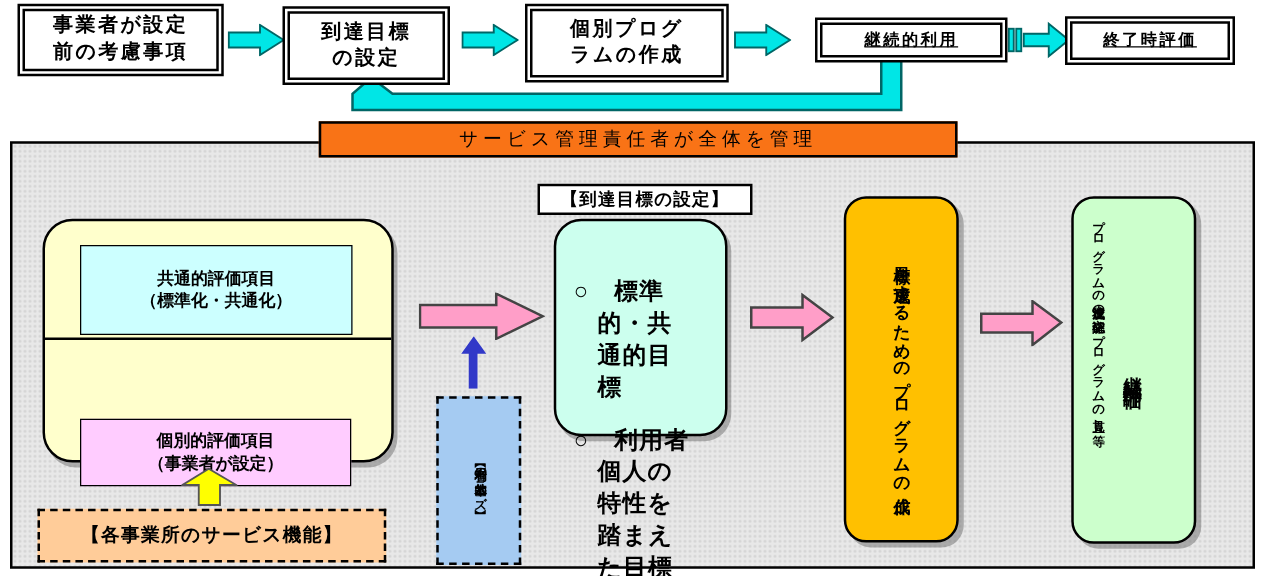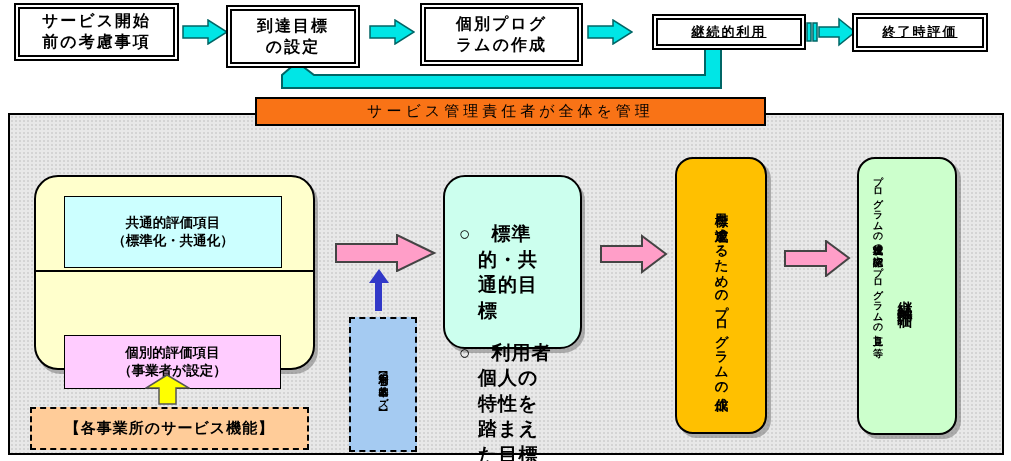--- a/index.html
+++ b/index.html
@@ -64,21 +64,21 @@
 </head>
 <body>
 
 <div class="page">
 
   <svg class="feedback" width="455" height="48" viewBox="0 0 455 48">
     <polygon points="22,18 39,31 430,31 430,2 446,2 446,44 7,44 7,31" fill="#00e6e6" stroke="#006666" stroke-width="2"></polygon>
   </svg>
 
   <div class="tbox" style="left:18px;top:7px;width:157px;height:50px">
-    <span class="ml">サービス開始
+    <span class="ml">事業者が設定
 前の考慮事項</span>
   </div>
   <svg class="abs" style="left:182px;top:19px;z-index:2" width="46" height="26" viewBox="0 0 46 26">
     <polygon points="1,7 26,7 26,1 45,13 26,25 26,19 1,19" fill="#00e6e6" stroke="#006666" stroke-width="1.5"></polygon>
   </svg>
   <div class="tbox" style="left:230px;top:9px;width:126px;height:55px">
     <span class="ml">到達目標
 の設定</span>
   </div>
   <svg class="abs" style="left:369px;top:19px;z-index:2" width="46" height="26" viewBox="0 0 46 26">
@@ -131,20 +131,21 @@
     </svg>
 
     <svg class="abs" style="left:358px;top:154px" width="22" height="42" viewBox="0 0 22 42">
       <polygon points="11,0 21,14 14,14 14,42 7,42 7,14 1,14" fill="#3138c8"></polygon>
     </svg>
 
     <div class="dashedbox needs">
       <span class="vtext">【利用者の基本的ニーズ】</span>
     </div>
 
+    <div class="label-box" style="left:420px;top:32px;width:172px;height:25px">【到達目標の設定】</div>
 
     <div class="round goalbox">
       <p>○　標準的・共通的目標</p>
       <p>○　利用者個人の特性を踏まえた目標</p>
     </div>
 
     <svg class="abs" style="left:590px;top:119px" width="68" height="40" viewBox="0 0 68 40">
       <polygon points="1,12 42,12 42,2 66,20 42,38 42,28 1,28" fill="#ff9ec8" stroke="#444" stroke-width="2"></polygon>
     </svg>
 

